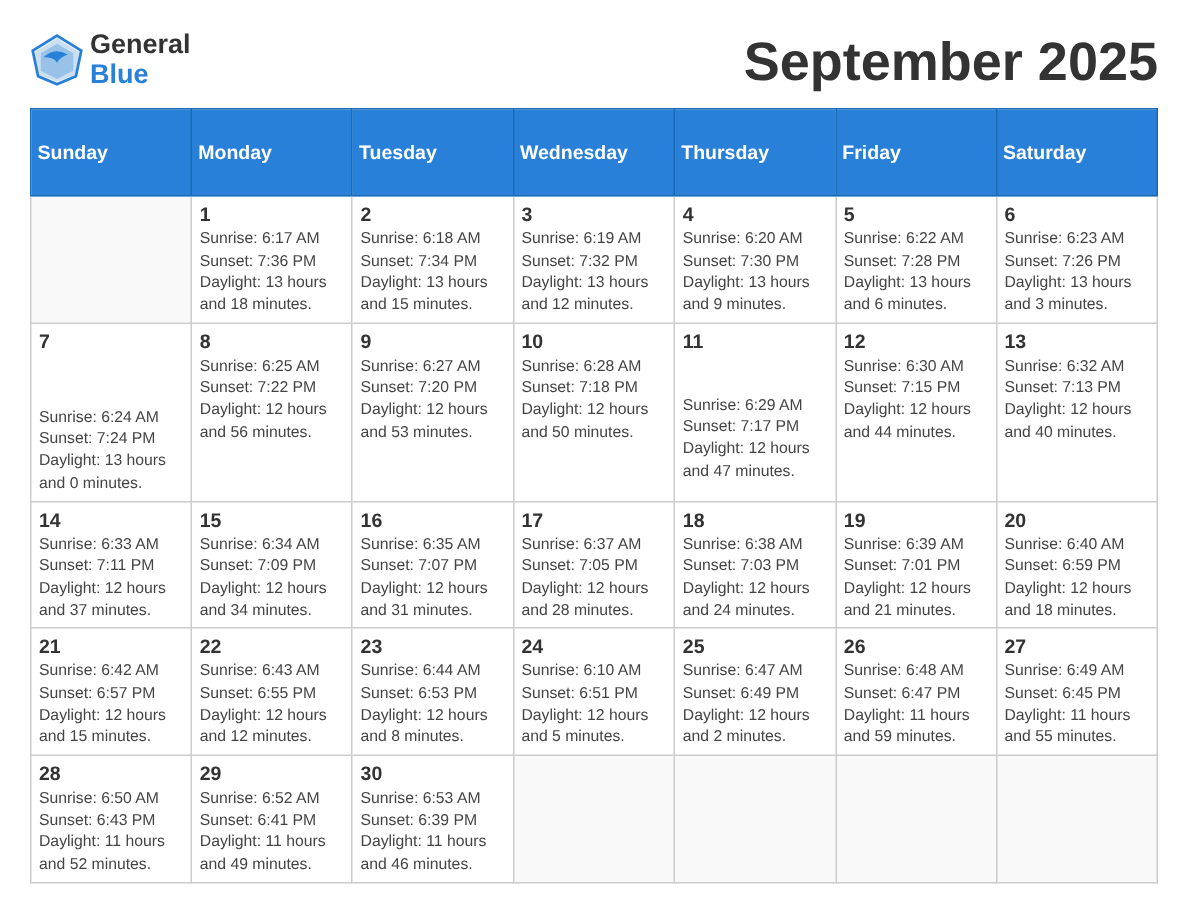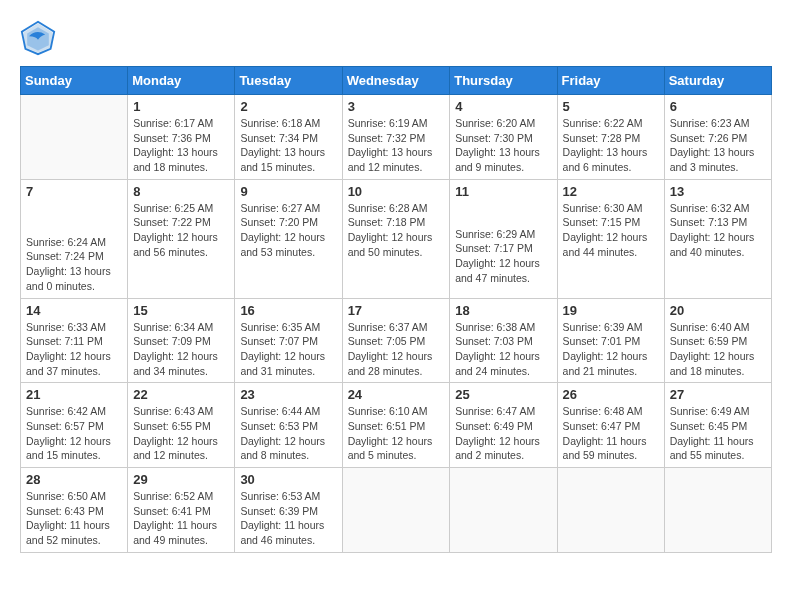--- a/index.html
+++ b/index.html
@@ -45,21 +45,21 @@
       color: #555;
     }
     .calendar {
       width: 100%;
       border-collapse: collapse;
       font-size: 11px;
     }
     .calendar th {
       background: #2980d9;
       color: #fff;
-      padding: 6px 4px;
+      padding: 21px 4px;
       text-align: left;
       font-size: 13px;
       font-weight: bold;
       border: 1px solid #1a6bb5;
     }
     .calendar td {
       border: 1px solid #ccc;
       vertical-align: top;
       padding: 4px 5px;
       width: 108px;
@@ -92,22 +92,27 @@
   <div class="logo">
     <svg class="logo-icon" viewBox="0 0 40 40">
       <polygon points="20,4 36,14 36,30 20,36 4,30 4,14" fill="#2980d9" opacity="0.15"></polygon>
       <polygon points="20,2 38,13 34,32 20,38 6,32 2,13" fill="none" stroke="#2980d9" stroke-width="2"></polygon>
       <polygon points="20,8 32,15 32,28 20,34 8,28 8,15" fill="#2980d9" opacity="0.3"></polygon>
       <polygon points="26,10 36,16 36,26 26,32 14,32 4,26 4,16 14,10" fill="none"></polygon>
       <path d="M20 2 L38 13 L34 32 L20 38 L6 32 L2 13 Z" fill="#1a6bb5" opacity="0.1"></path>
 
       <path d="M10,18 Q18,10 28,16 Q22,18 20,22 Q18,18 10,18Z" fill="#2980d9"></path>
     </svg>
+    <div class="logo-text">
+      <span class="logo-general">General</span><br>
+      <span class="logo-blue">Blue</span>
+    </div>
   </div>
   <div class="title-block">
+    <div class="month-title">September 2025</div>
   </div>
 </div>
 
 <table class="calendar">
   <thead>
     <tr>
     <th>Sunday</th>
         <th>Monday</th>
         <th>Tuesday</th>
         <th>Wednesday</th>

